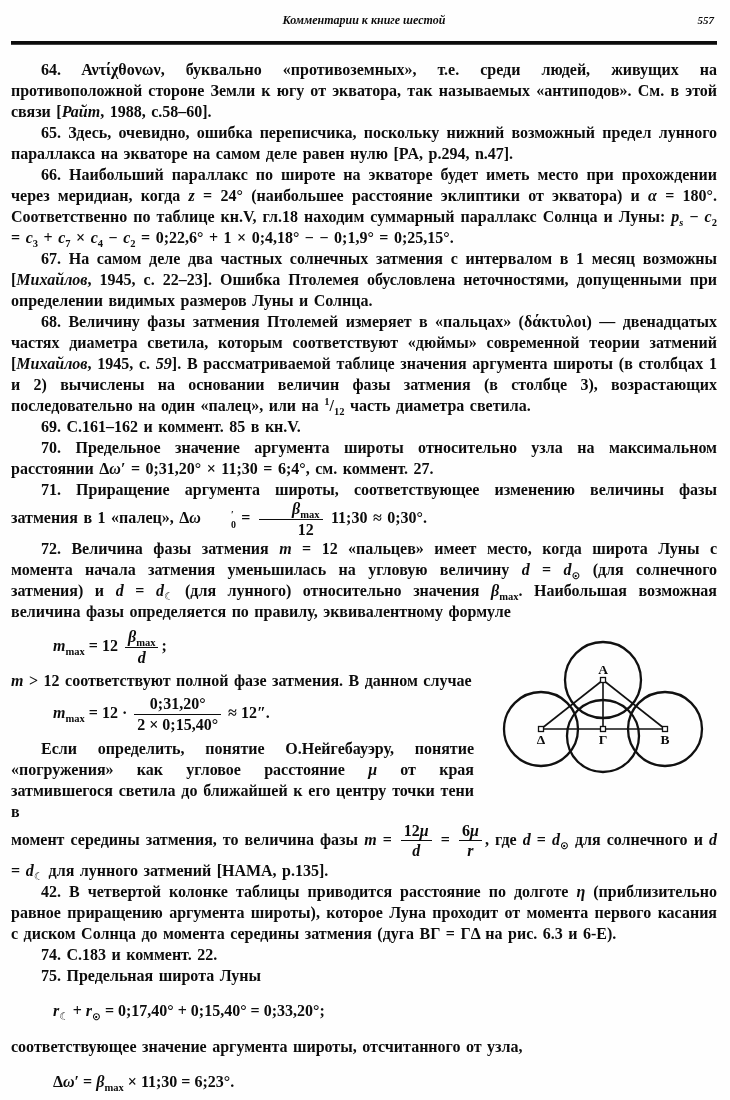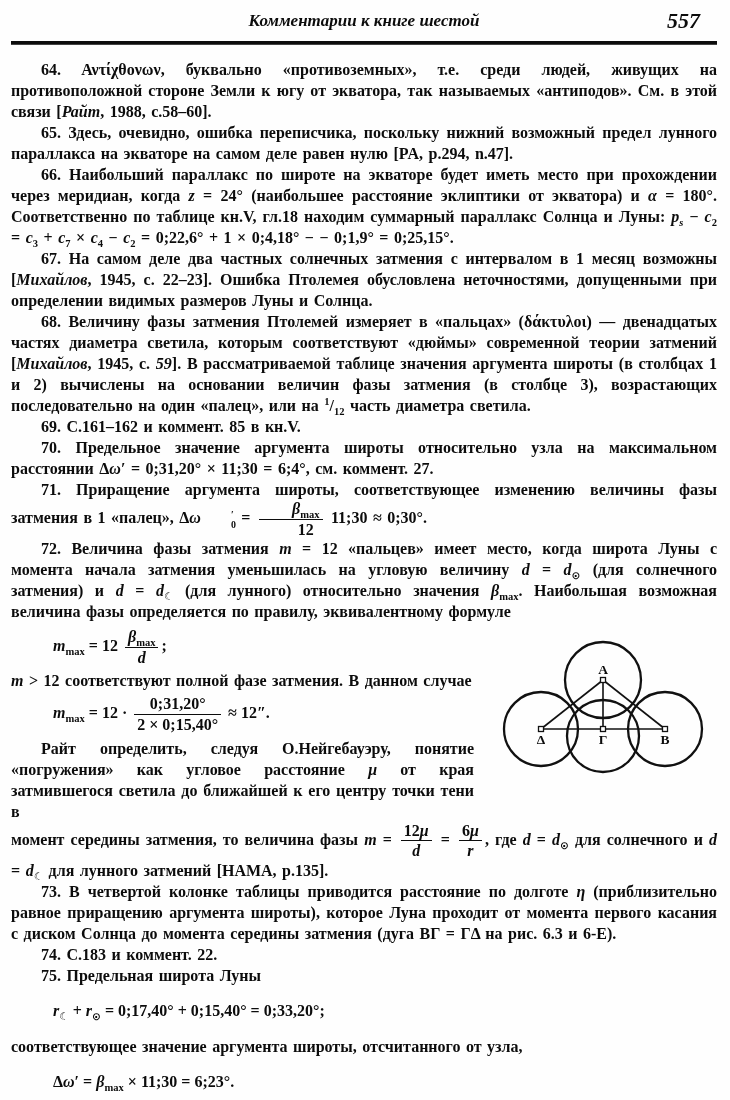--- a/index.html
+++ b/index.html
@@ -12,23 +12,23 @@
     background: #fefefe;
     color: #0c0c0c;
     font-family: "Liberation Serif", "DejaVu Serif", serif;
     font-weight: bold;
     font-size: 16px;
     line-height: 21px;
   }
   .page-header { position: relative; height: 24px; }
   .header-title {
     position: absolute; left: 0; right: 0; top: 0;
-    text-align: center; font-style: italic; font-size: 17px;
+    text-align: center; font-style: italic; font-size: 12px;
   }
-  .page-number { position: absolute; right: 17px; top: 0; font-style: italic; font-size: 22px; }
+  .page-number { position: absolute; right: 3px; top: 0; font-style: italic; font-size: 11px; }
   .rule { height: 3px; background: #0c0c0c; margin: 7px 0 14px 0; border-bottom: 1px solid #444; }
 
   .para { text-align: justify; text-indent: 30px; word-spacing: 1.5px; margin: 0; }
   .para.noindent { text-indent: 0; }
   .eq { text-indent: 0; text-align: left; padding-left: 42px; margin: 4px 0; line-height: 1.25; }
   .loose { margin-top: 15px; margin-bottom: 7px; }
 
   .it { font-style: italic; }
   .sb { font-size: 66%; vertical-align: -0.38em; line-height: 0; }
   .sp { font-size: 66%; vertical-align: 0.55em; line-height: 0; }
@@ -71,21 +71,21 @@
       <div class="para"><span>70. Предельное значение аргумента широты относительно узла на максимальном расстоянии Δ</span><span class="it">ω</span><span>′ = 0;31,20° × 11;30 = 6;4°, см. коммент. 27.</span></div>
       <div class="para"><span>71. Приращение аргумента широты, соответствующее изменению величины фазы затмения в 1 «палец», Δ</span><span class="it">ω</span><span class="stack"><span>′</span><span>0</span></span><span> = </span><span class="frac"><span class="num"><span class="it">β</span><span class="sb">max</span></span><span class="den"><span>12</span></span></span><span> 11;30 ≈ 0;30°.</span></div>
       <div class="para"><span>72. Величина фазы затмения </span><span class="it">m</span><span> = 12 «пальцев» имеет место, когда широта Луны с момента начала затмения уменьшилась на угловую величину </span><span class="it">d</span><span> = </span><span class="it">d</span><span class="sb astro">⊙</span><span> (для солнечного затмения) и </span><span class="it">d</span><span> = </span><span class="it">d</span><span class="sb astro">☾</span><span> (для лунного) относительно значения </span><span class="it">β</span><span class="sb">max</span><span>. Наибольшая возможная величина фазы определяется по правилу, эквивалентному формуле</span></div>
     </div>
 
   <div class="cols">
     <div class="col-left">
         <div class="eq"><span class="it">m</span><span class="sb">max</span><span> = 12 </span><span class="frac"><span class="num"><span class="it">β</span><span class="sb">max</span></span><span class="den"><span class="it">d</span></span></span><span>;</span></div>
         <div class="para noindent"><span class="it">m</span><span> &gt; 12 соответствуют полной фазе затмения. В данном случае</span></div>
         <div class="eq"><span class="it">m</span><span class="sb">max</span><span> = 12 · </span><span class="frac"><span class="num"><span>0;31,20°</span></span><span class="den"><span>2 × 0;15,40°</span></span></span><span> ≈ 12″.</span></div>
-        <div class="para"><span>Райт определить, следуя О.Нейгебауэру, понятие «погружения» как угловое расстояние </span><span class="it">μ</span><span> от края затмившегося светила до ближайшей к его центру точки тени в</span></div>
+        <div class="para"><span>Если определить, понятие О.Нейгебауэру, понятие «погружения» как угловое расстояние </span><span class="it">μ</span><span> от края затмившегося светила до ближайшей к его центру точки тени в</span></div>
       </div>
 
     <div class="col-fig">
       <svg width="232" height="142" viewBox="0 0 232 142">
         <circle class="circ" cx="118" cy="44" r="38"></circle>
         <circle class="circ" cx="56" cy="93" r="37"></circle>
         <circle class="circ" cx="180" cy="93" r="37"></circle>
         <circle class="circ" cx="118" cy="100" r="36"></circle>
         <line class="ln" x1="56" y1="93" x2="180" y2="93"></line>
         <line class="ln" x1="118" y1="44" x2="56" y2="93"></line>
@@ -98,21 +98,21 @@
         <text x="118" y="38" text-anchor="middle">А</text>
         <text x="56" y="108" text-anchor="middle">Δ</text>
         <text x="118" y="108" text-anchor="middle">Γ</text>
         <text x="180" y="108" text-anchor="middle">В</text>
       </svg>
     </div>
   </div>
 
   <div>
       <div class="para noindent"><span>момент середины затмения, то величина фазы </span><span class="it">m</span><span> = </span><span class="frac"><span class="num"><span>12</span><span class="it">μ</span></span><span class="den"><span class="it">d</span></span></span><span> = </span><span class="frac"><span class="num"><span>6</span><span class="it">μ</span></span><span class="den"><span class="it">r</span></span></span><span>, где </span><span class="it">d</span><span> = </span><span class="it">d</span><span class="sb astro">⊙</span><span> для солнечного и </span><span class="it">d</span><span> = </span><span class="it">d</span><span class="sb astro">☾</span><span> для лунного затмений [HAMA, p.135].</span></div>
-      <div class="para"><span>73. В четвертой колонке таблицы приводится расстояние по долготе </span><span class="it">η</span><span> (приблизительно равное приращению аргумента широты), которое Луна проходит от момента первого касания с диском Солнца до момента середины затмения (дуга ВГ = ГΔ на рис. 6.3 и 6-Е).</span></div>
+      <div class="para"><span>42. В четвертой колонке таблицы приводится расстояние по долготе </span><span class="it">η</span><span> (приблизительно равное приращению аргумента широты), которое Луна проходит от момента первого касания с диском Солнца до момента середины затмения (дуга ВГ = ГΔ на рис. 6.3 и 6-Е).</span></div>
       <div class="para"><span>74. С.183 и коммент. 22.</span></div>
       <div class="para"><span>75. Предельная широта Луны</span></div>
       <div class="eq loose"><span class="it">r</span><span class="sb astro">☾</span><span> + </span><span class="it">r</span><span class="sb astro">⊙</span><span> = 0;17,40° + 0;15,40° = 0;33,20°;</span></div>
       <div class="para noindent loose"><span>соответствующее значение аргумента широты, отсчитанного от узла,</span></div>
       <div class="eq loose"><span>Δ</span><span class="it">ω</span><span>′ = </span><span class="it">β</span><span class="sb">max</span><span> × 11;30 = 6;23°.</span></div>
     </div>
 
 </div>
 
 </body></html>

